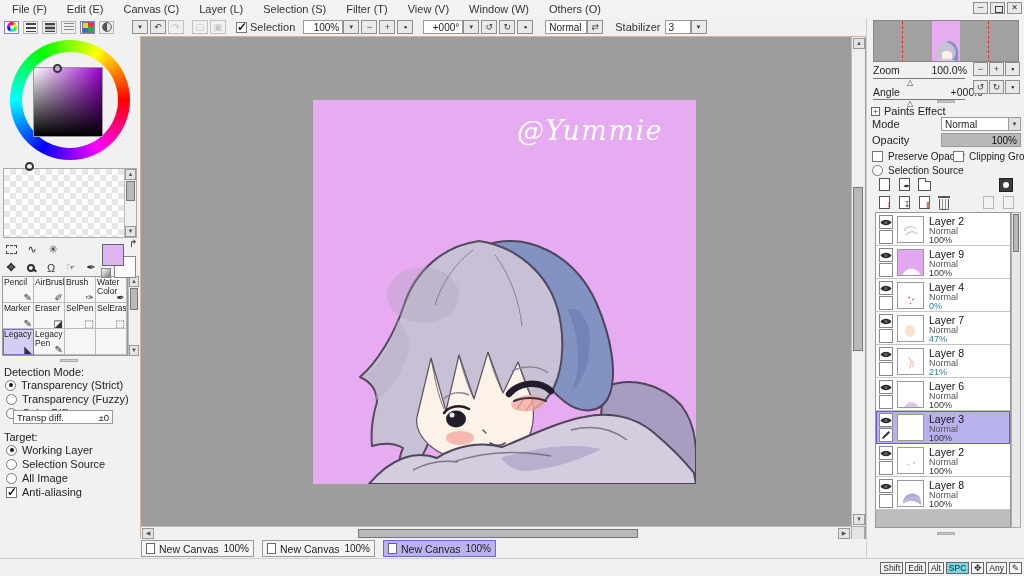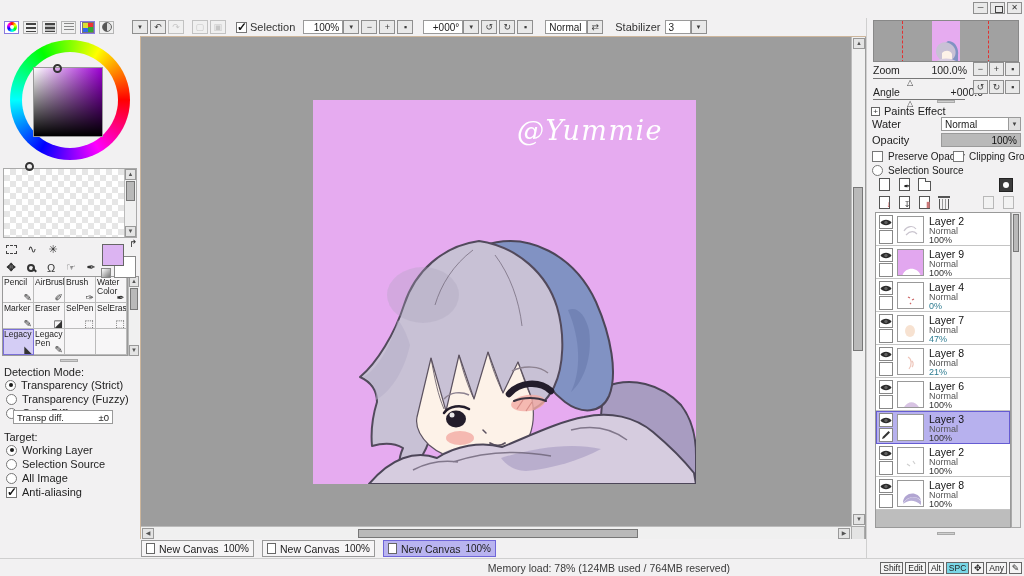--- a/index.html
+++ b/index.html
@@ -121,20 +121,31 @@
 .lr-mode{position:absolute;left:53px;top:13px;font-size:9px;color:#555}
 .lr-op{position:absolute;left:53px;top:22px;font-size:9px;color:#333}
 .lr-op.alt{color:#2f7d92}
 #lscroll{left:144px;top:194px;width:10px;height:316px;background:#e8e8e8;border:1px solid #aaa}
 </style>
 </head>
 <body>
 
 <div id="app">
 
+  <div id="menubar" class="abs">
+      <span class="menu-item">File (F)</span>
+      <span class="menu-item">Edit (E)</span>
+      <span class="menu-item">Canvas (C)</span>
+      <span class="menu-item">Layer (L)</span>
+      <span class="menu-item">Selection (S)</span>
+      <span class="menu-item">Filter (T)</span>
+      <span class="menu-item">View (V)</span>
+      <span class="menu-item">Window (W)</span>
+      <span class="menu-item">Others (O)</span>
+    </div>
   <div id="winbtns" class="abs">
     <div class="winbtn">─</div>
     <div class="winbtn restore"></div>
     <div class="winbtn">✕</div>
   </div>
 
   <div id="toolbar" class="abs">
     <span class="gap" style="width:4px"></span>
     <span class="modeicon sel">
         <span class="mi-wheel"></span>
@@ -382,21 +393,21 @@
     <span class="sqbtn" style="left:138px;top:44px">▪</span>
     <span class="sqbtn" style="left:106px;top:62px">↺</span>
     <span class="sqbtn" style="left:122px;top:62px">↻</span>
     <span class="sqbtn" style="left:138px;top:62px">▪</span>
     <div class="grip" style="left:70px;top:82px"></div>
 
     <div id="pehead" class="abs">
       <span id="pebox">+</span>
       <span>Paints Effect</span>
     </div>
-    <span class="prow-label" style="top:100px">Water</span>
+    <span class="prow-label" style="top:100px">Mode</span>
     <div class="dropdown" style="top:99px">
       <span>Normal</span>
       <span class="dda">▼</span>
     </div>
     <span class="prow-label" style="top:116px">Opacity</span>
     <div id="opslider">
       <span>100%</span>
     </div>
     <div class="optrow" style="left:5px;top:133px;font-size:10px">
       <span class="cb"></span>
@@ -591,21 +602,20 @@
           <span class="lr-op">100%</span>
         </div>
       </div>
     <div class="vsb abs" id="lscroll">
       <span class="sb-thumb" style="top:1px;width:6px;height:38px"></span>
     </div>
     <div class="grip" style="left:70px;top:514px"></div>
   </div>
 
   <div id="statusbar" class="abs">
-    <span id="memtext">Memory load: 78% (124MB used / 764MB reserved)</span>
     <span id="keybadges">
         <span class="kbadge">Shift</span>
         <span class="kbadge">Edit</span>
         <span class="kbadge">Alt</span>
         <span class="kbadge active">SPC</span>
         <span class="kbadge icn">✥</span>
         <span class="kbadge">Any</span>
         <span class="kbadge icn">✎</span>
       </span>
   </div>

